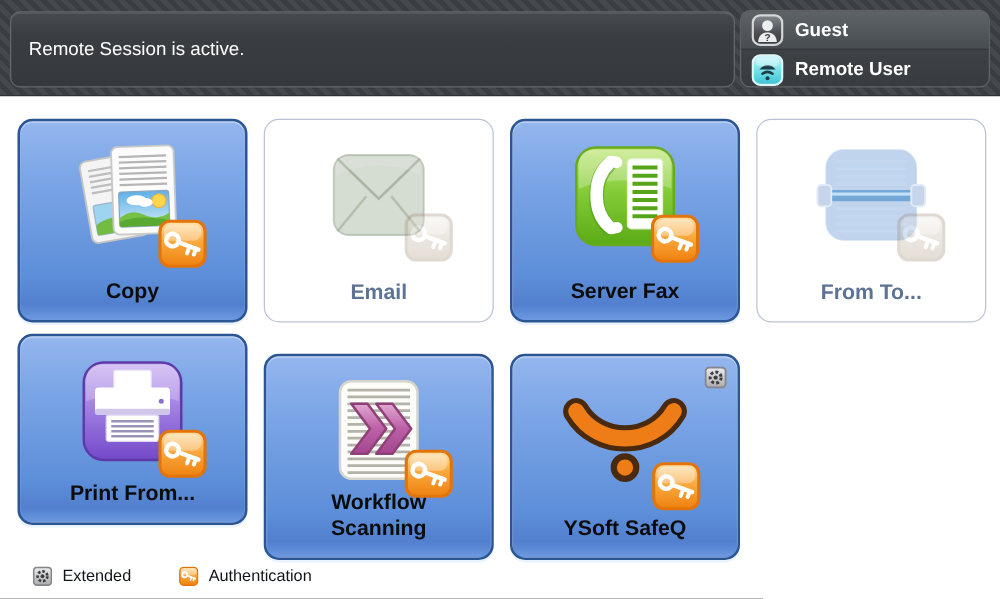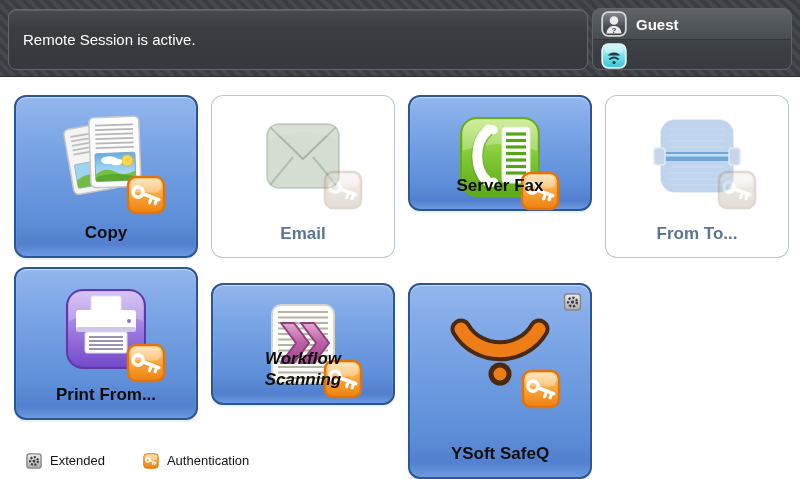--- a/index.html
+++ b/index.html
@@ -112,20 +112,21 @@
                 <stop offset="0.45" stop-color="#7fe3ec"></stop>
                 <stop offset="1" stop-color="#3cc2d4"></stop>
           </linearGradient>
             </defs>
           <rect x="1.2" y="1.2" width="23.6" height="23.6" rx="6" fill="url(#cyg)" stroke="#dff6f8" stroke-width="1.8"></rect>
           <path d="M6.5 12.5 Q13 5.5 19.5 12.5 Z" fill="#1d3d46"></path>
           <path d="M9 16 Q13 13 17 16" fill="none" stroke="#1d3d46" stroke-width="2" stroke-linecap="round"></path>
           <circle cx="13" cy="19.5" r="1.6" fill="#1d3d46"></circle>
           <rect x="3.5" y="3" width="19" height="7" rx="3.5" fill="#ffffff" opacity="0.35"></rect>
         </svg>
+        <span class="ulabel">Remote User</span>
       </div>
     </div>
   </div>
 
   <div class="tile" style="left:14px; top:95px; height:163px;padding-left:46px;">
     <div class="iconwrap">
         <div class="iconrel">
       <svg width="92" height="96" viewBox="0 0 92 96">
         <defs>
           <linearGradient id="sky" x1="0" y1="0" x2="0" y2="1">
@@ -193,21 +194,21 @@
       <span class="authbadge">
         <svg width="40" height="40" viewBox="0 0 40 40">
               <use href="#sym-key"></use>
             </svg>
           </span>
     </div>
       </div>
     <div class="tile-label">Email</div>
   </div>
 
-  <div class="tile" style="left:408px; top:95px; height:116px;">
+  <div class="tile" style="left:408px; top:95px; height:163px;">
     <div class="iconwrap">
         <div class="iconrel">
       <svg width="92" height="92" viewBox="0 0 92 92">
         <defs>
               <linearGradient id="gfx" x1="0" y1="0" x2="0" y2="1">
           <stop offset="0" stop-color="#c4e87e"></stop>
                 <stop offset="0.45" stop-color="#84cc38"></stop>
                 <stop offset="1" stop-color="#5aab16"></stop>
         </linearGradient>
             </defs>
@@ -298,21 +299,21 @@
       <span class="authbadge">
         <svg width="40" height="40" viewBox="0 0 40 40">
               <use href="#sym-key"></use>
             </svg>
           </span>
     </div>
       </div>
     <div class="tile-label">Print From...</div>
   </div>
 
-  <div class="tile" style="left:211px; top:283px; height:122px;font-style:italic;">
+  <div class="tile" style="left:211px; top:283px; height:165px;">
     <div class="iconwrap">
         <div class="iconrel">
       <svg width="92" height="92" viewBox="0 0 92 92">
         <defs>
               <linearGradient id="mag" x1="0" y1="0" x2="0" y2="1">
           <stop offset="0" stop-color="#e2a8d0"></stop>
                 <stop offset="0.5" stop-color="#bb5fa6"></stop>
                 <stop offset="1" stop-color="#a3488f"></stop>
         </linearGradient>
             </defs>
@@ -342,21 +343,21 @@
       <span class="authbadge">
         <svg width="40" height="40" viewBox="0 0 40 40">
               <use href="#sym-key"></use>
             </svg>
           </span>
     </div>
       </div>
     <div class="tile-label"><span class="wrapbox">Workflow Scanning</span></div>
   </div>
 
-  <div class="tile" style="left:408px; top:283px; height:196px;">
+  <div class="tile" style="left:408px; top:283px; height:165px;">
     <span class="extbadge">
       <svg width="19" height="18" viewBox="0 0 18 18">
           <use href="#sym-gear"></use>
         </svg>
       </span>
     <div class="iconwrap" style="top:26px;">
         <div class="iconrel">
       <svg width="110" height="80" viewBox="0 0 110 80">
         <path d="M16 18 C 33 47, 77 47, 94 18" fill="none" stroke="#4a2a0e" stroke-width="21" stroke-linecap="round"></path>
         <path d="M16 18 C 33 47, 77 47, 94 18" fill="none" stroke="#ee7d18" stroke-width="13" stroke-linecap="round"></path>

